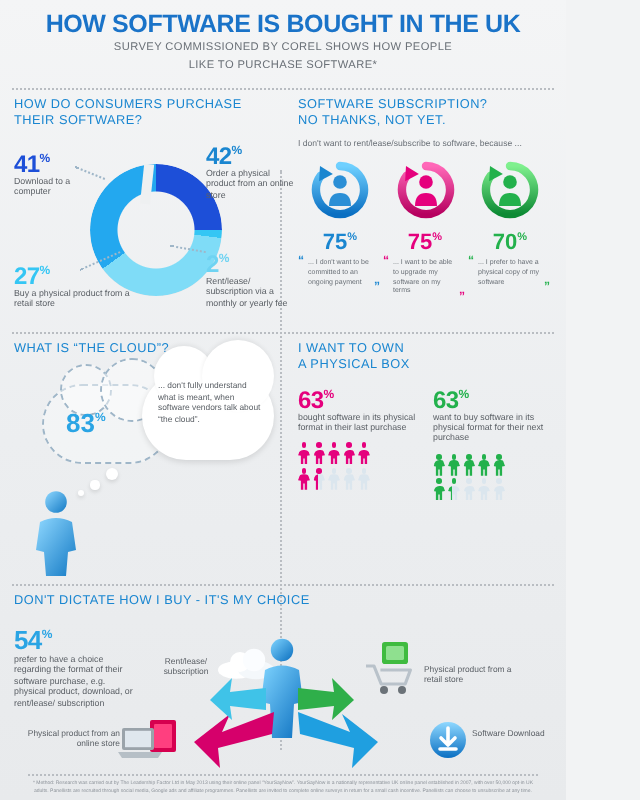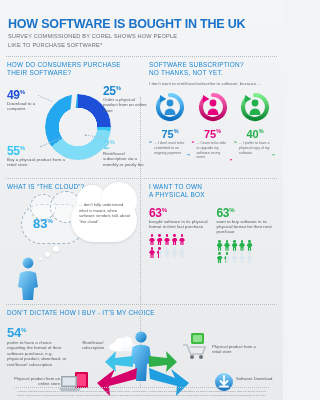--- a/index.html
+++ b/index.html
@@ -16,21 +16,21 @@
     box-sizing:border-box;
   }
   .dotted-h{
     border-top:1px dotted #b9bdc2;height:0;width:100%;
   }
   .dotted-v{
     position:absolute;border-left:1px dotted #b9bdc2;width:0;
   }
 
   
-  .header{padding:18px 8px 4px;text-align:left;}
+  .header{padding:6px 8px 4px;text-align:center;}
   .title{
     font-size:12.5px;font-weight:bold;color:#1a73c8;letter-spacing:-0.2px;
     line-height:13px;
   }
   .subtitle{
     font-size:5.6px;color:#6a7077;letter-spacing:0.2px;line-height:7px;
     margin-top:2px;text-transform:uppercase;
   }
   .hr-wrap{padding:0 6px;margin-top:3px;}
 
@@ -163,44 +163,44 @@
     <div class="colL">
       <div class="sec-title">HOW DO CONSUMERS PURCHASE</div>
       <div class="sec-title">THEIR SOFTWARE?</div>
 
       <div class="donut-area">
         <div class="donut"></div>
         <div class="donut-gap"></div>
 
         <div class="lbl l-28">
           <div class="pct c-dkblue">
-            <span>49</span><span class="u">%</span>
+            <span>41</span><span class="u">%</span>
           </div>
           <div class="cap">Download to a computer</div>
         </div>
         <div class="leader" style="left:30px;top:18px;width:16px;transform:rotate(22deg);"></div>
 
         <div class="lbl l-25">
           <div class="pct c-blue">
-            <span>25</span><span class="u">%</span>
+            <span>42</span><span class="u">%</span>
           </div>
           <div class="cap">Order a physical product from an online store</div>
         </div>
 
         <div class="lbl l-2">
           <div class="pct c-ltblue">
             <span>2</span><span class="u">%</span>
           </div>
           <div class="cap">Rent/lease/ subscription via a monthly or yearly fee</div>
         </div>
         <div class="leader" style="left:78px;top:56px;width:18px;transform:rotate(10deg);"></div>
 
         <div class="lbl l-38">
           <div class="pct c-cyan">
-            <span>55</span><span class="u">%</span>
+            <span>27</span><span class="u">%</span>
           </div>
           <div class="cap">Buy a physical product from a retail store</div>
         </div>
         <div class="leader" style="left:32px;top:62px;width:22px;transform:rotate(-24deg);"></div>
       </div>
     </div>
 
     <div class="colR">
       <div class="sec-title">SOFTWARE SUBSCRIPTION?</div>
       <div class="sec-title">NO THANKS, NOT YET.</div>
@@ -267,21 +267,21 @@
                     <stop offset="1" stop-color="#0d8a34"></stop>
                   </linearGradient>
                 </defs>
               <path d="M15 3 a12 12 0 1 1 -9.6 4.8" fill="none" stroke="url(#gg)" stroke-width="4.2" stroke-linecap="round"></path>
               <polygon points="6.6,2.6 10.4,9.2 2.6,9.2" fill="#23b14c" transform="rotate(-28 6.5 6)"></polygon>
               <circle cx="15" cy="11" r="3.4" fill="#23b14c"></circle>
               <path d="M9.5 23 q0-6.5 5.5-6.5 t5.5 6.5z" fill="#23b14c"></path>
             </svg>
           </div>
           <div class="sub-pct gr">
-            <span>40</span><span class="u">%</span>
+            <span>70</span><span class="u">%</span>
           </div>
           <div class="quote">
             <span class="qm open gr">“</span>
             <span>... I prefer to have a physical copy of my software</span>
             <span class="qm close gr">”</span>
           </div>
         </div>
 
       </div>
     </div>

